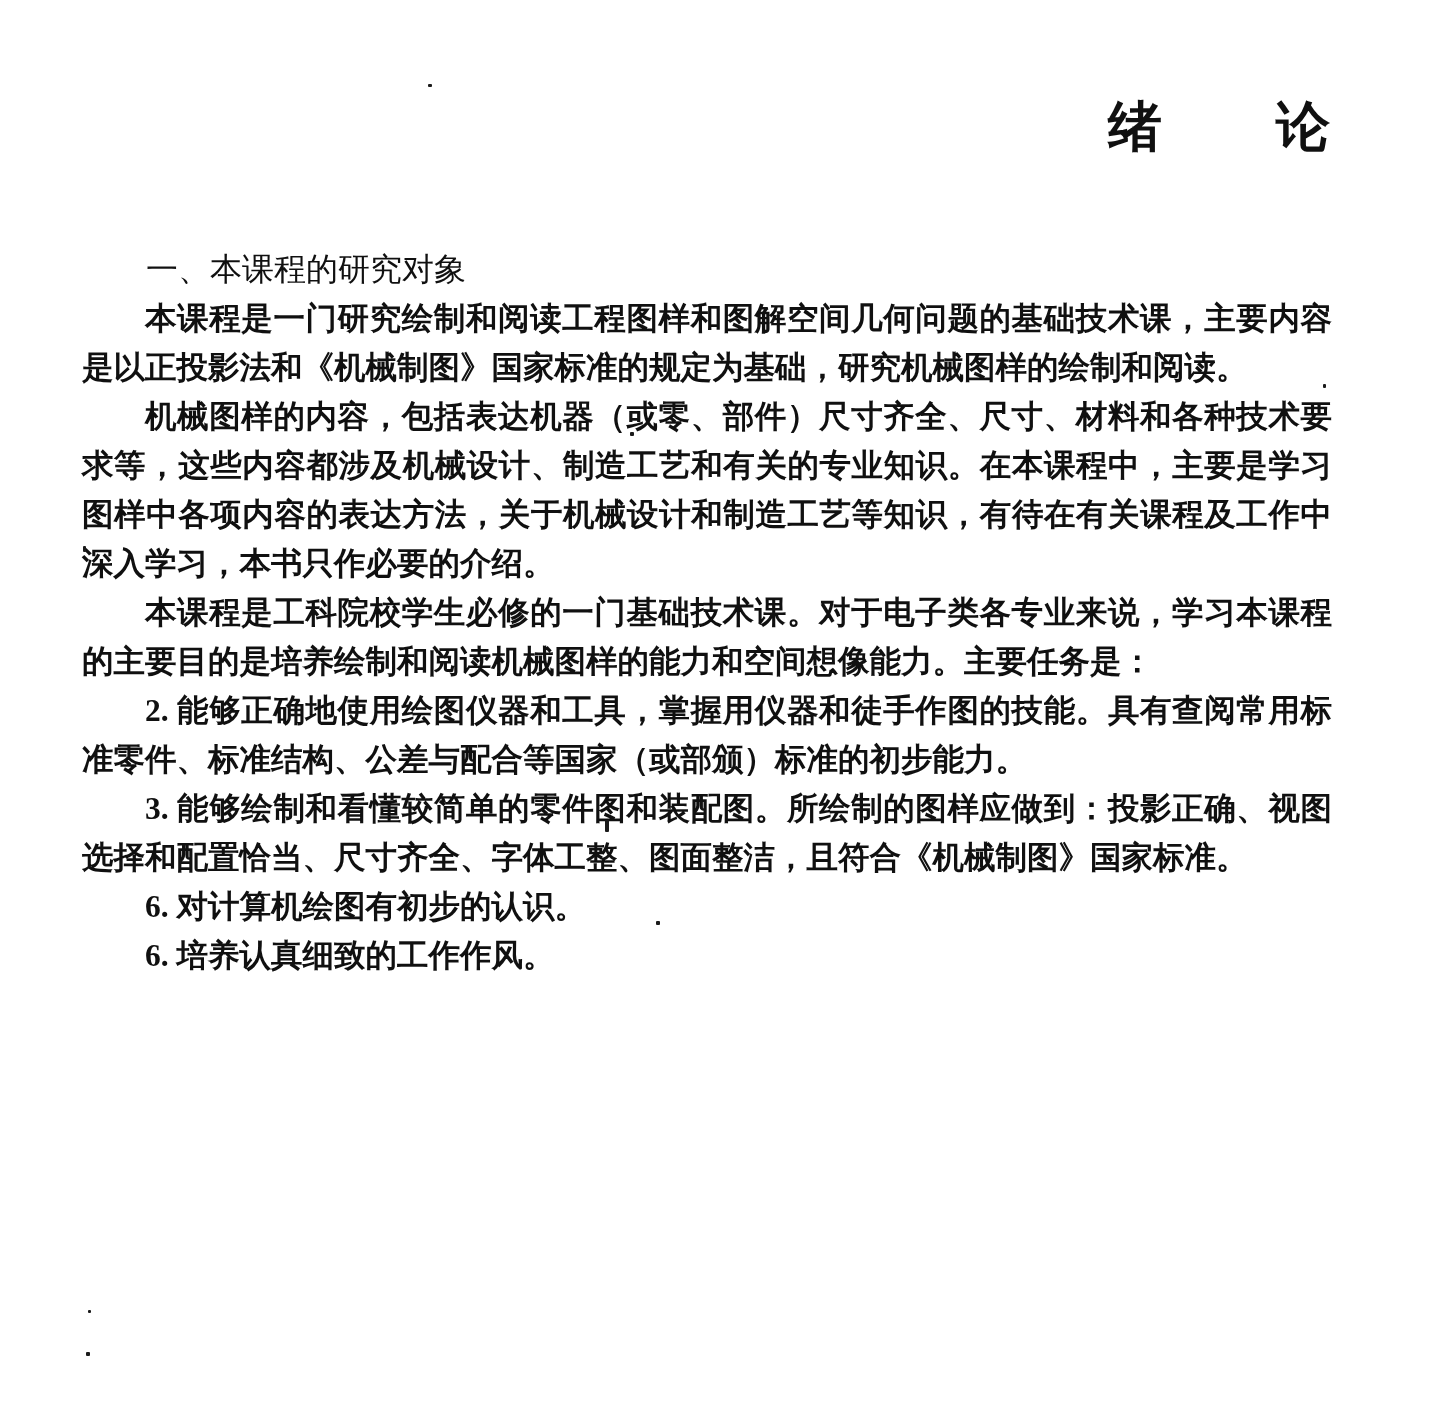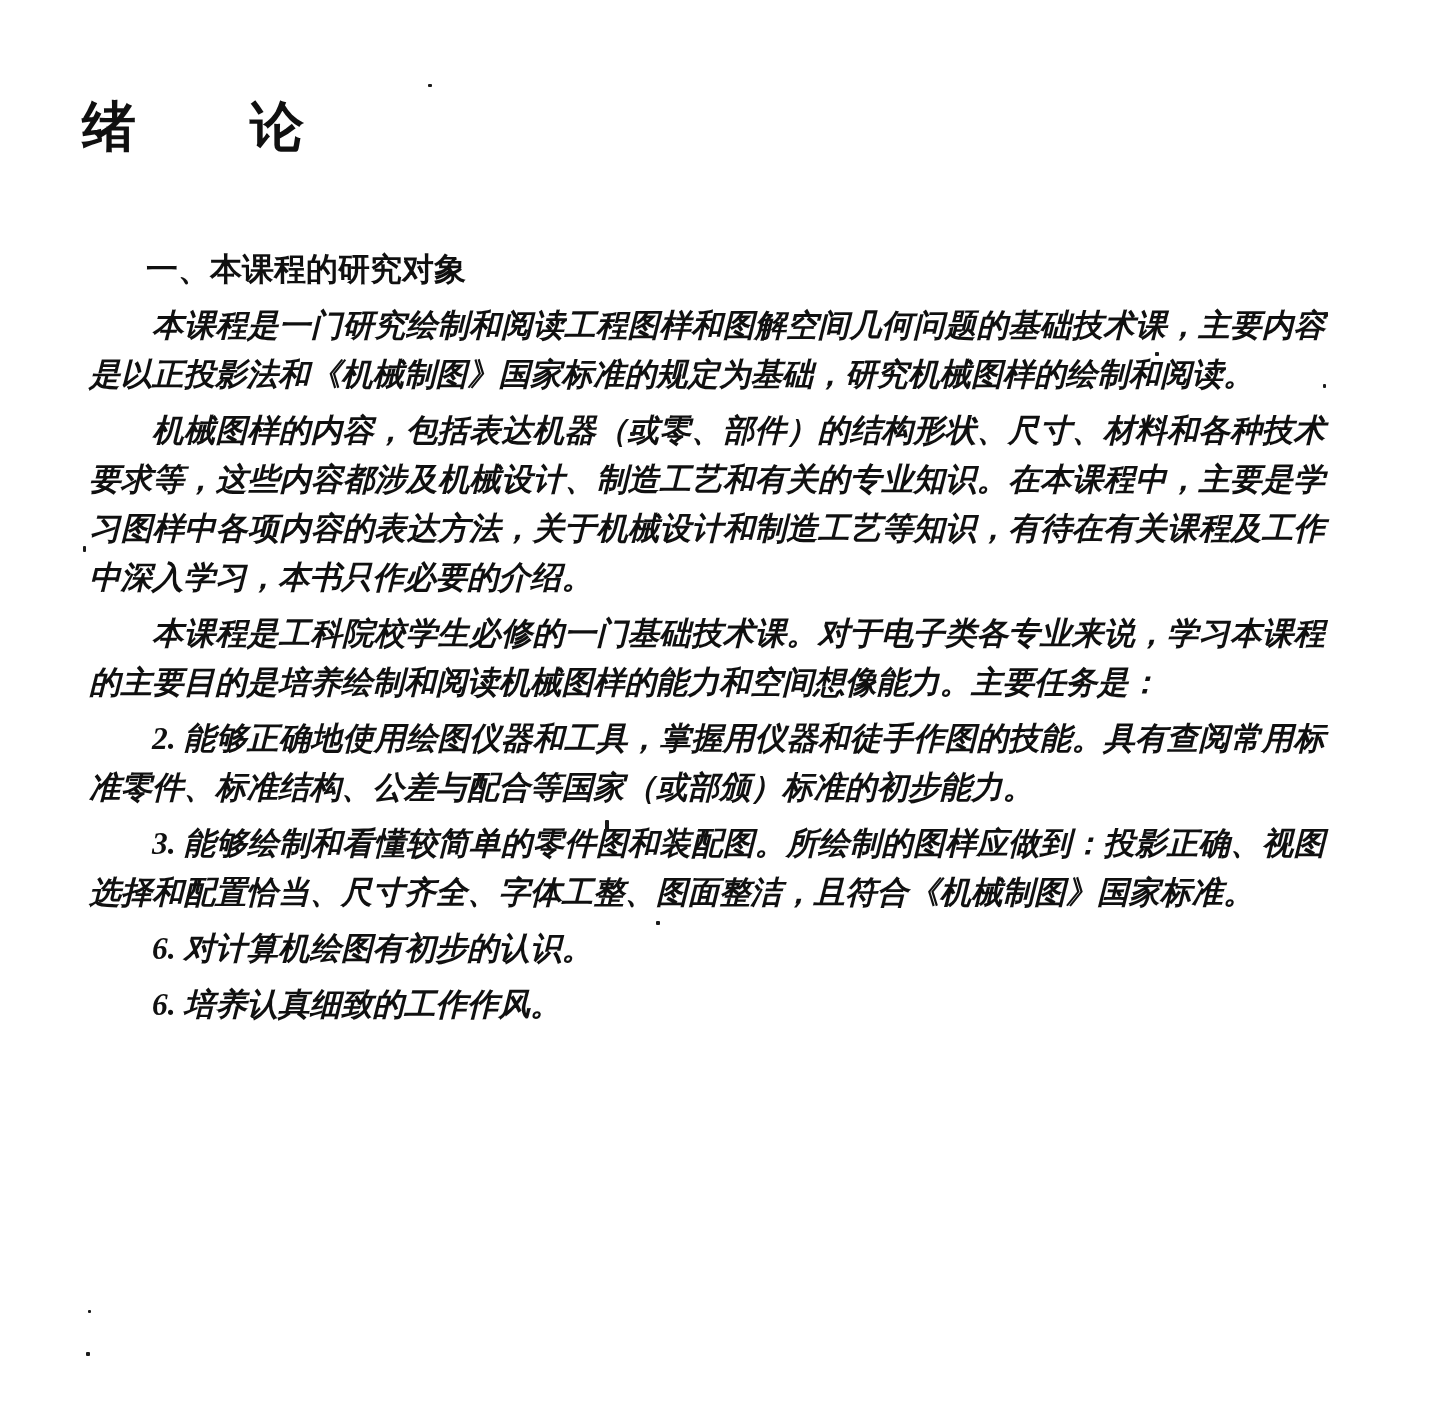--- a/index.html
+++ b/index.html
@@ -20,62 +20,61 @@
   .page {
     position: absolute;
     left: 82px;
     top: 0;
     width: 1250px;
   }
   .doc-title {
     margin: 96px 0 0 0;
     font-size: 54px;
     line-height: 62px;
-    text-align: left;
+    text-align: right;
     font-weight: bold;
     letter-spacing: 2px;
   }
   .section-heading {
     margin: 0;
     font-size: 32px;
     line-height: 49px;
     text-indent: 2em;
-    font-weight: bold;
+    font-weight: normal;
     white-space: nowrap;
   }
   .section-heading.first {
     margin-top: 87px;
   }
   .para {
-    margin: 7px;
+    margin: 0;
     font-size: 31.5px;
     line-height: 49px;
     text-indent: 2em;
     text-align: justify;
     letter-spacing: 0;
     word-break: break-all;
-    font-style: italic;
   }
   .speck {
     position: absolute;
     background: #1b1b1b;
     border-radius: 1px;
   }
 </style>
 </head>
 <body>
 
 <div class="page">
 
   <h1 class="doc-title">绪　　论</h1>
 
   <h2 class="section-heading first">一、本课程的研究对象</h2>
 
   <p class="para">本课程是一门研究绘制和阅读工程图样和图解空间几何问题的基础技术课，主要内容是以正投影法和《机械制图》国家标准的规定为基础，研究机械图样的绘制和阅读。</p>
-  <p class="para">机械图样的内容，包括表达机器（或零、部件）的结构形状、尺寸、材料和各种技术要求等，这些内容都涉及机械设计、制造工艺和有关的专业知识。在本课程中，主要是学习图样中各项内容的表达方法，关于机械设计和制造工艺等知识，有待在有关课程及工作中深入学习，本书只作必要的介绍。</p>
+  <p class="para">机械图样的内容，包括表达机器（或零、部件）尺寸齐全、尺寸、材料和各种技术要求等，这些内容都涉及机械设计、制造工艺和有关的专业知识。在本课程中，主要是学习图样中各项内容的表达方法，关于机械设计和制造工艺等知识，有待在有关课程及工作中深入学习，本书只作必要的介绍。</p>
 
 
   <p class="para">本课程是工科院校学生必修的一门基础技术课。对于电子类各专业来说，学习本课程的主要目的是培养绘制和阅读机械图样的能力和空间想像能力。主要任务是：</p>
 
   <p class="para">2. 能够正确地使用绘图仪器和工具，掌握用仪器和徒手作图的技能。具有查阅常用标准零件、标准结构、公差与配合等国家（或部颁）标准的初步能力。</p>
   <p class="para">3. 能够绘制和看懂较简单的零件图和装配图。所绘制的图样应做到：投影正确、视图选择和配置恰当、尺寸齐全、字体工整、图面整洁，且符合《机械制图》国家标准。</p>
   <p class="para">6. 对计算机绘图有初步的认识。</p>
   <p class="para">6. 培养认真细致的工作作风。</p>
 
 </div>

